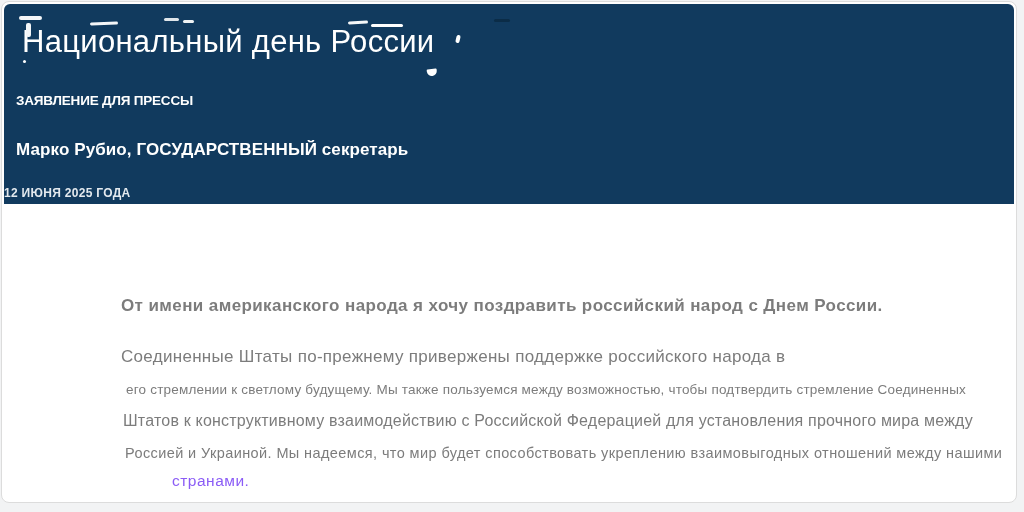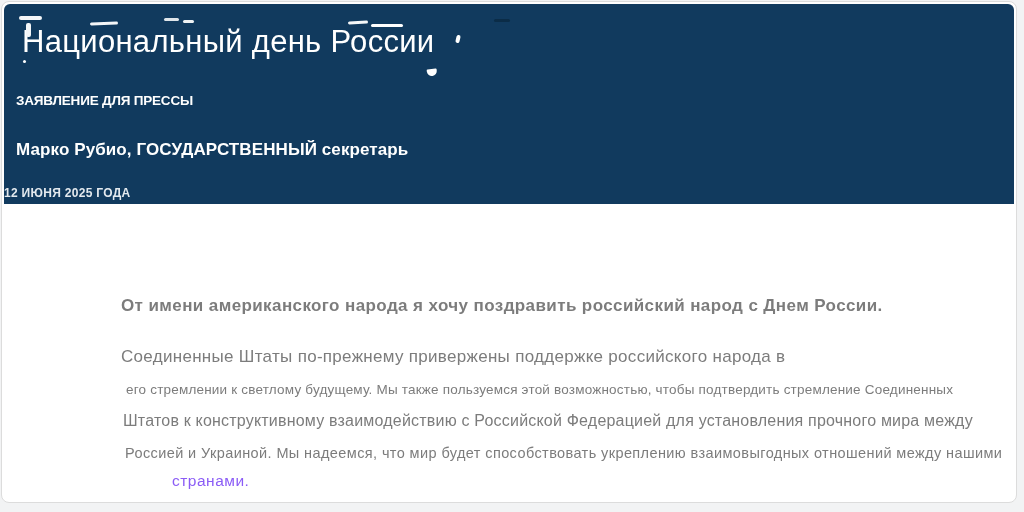--- a/index.html
+++ b/index.html
@@ -127,21 +127,21 @@
       <span class="mark m9"></span>
       <span class="mark m10"></span>
       <span class="mark m11"></span>
     </div>
 
     <div>
       <div class="body-line l1" style="color: rgb(124, 124, 124);">От имени американского народа я хочу поздравить российский народ с Днем России.</div>
 
       <div class="body-line l2" style="color: rgb(124, 124, 124);">Соединенные Штаты по-прежнему привержены поддержке российского народа в</div>
 
-      <div class="body-line l3" style="color: rgb(124, 124, 124);">его стремлении к светлому будущему. Мы также пользуемся этой возможностью, чтобы подтвердить стремление Соединенных</div>
+      <div class="body-line l3" style="color: rgb(124, 124, 124);">его стремлении к светлому будущему. Мы также пользуемся между возможностью, чтобы подтвердить стремление Соединенных</div>
 
       <div class="body-line l4" style="color: rgb(124, 124, 124);">Штатов к конструктивному взаимодействию с Российской Федерацией для установления прочного мира между</div>
 
       <div class="body-line l5" style="color: rgb(124, 124, 124);">Россией и Украиной. Мы надеемся, что мир будет способствовать укреплению взаимовыгодных отношений между нашими</div>
 
       <div class="body-line l6" style="color: #8b5cf6; margin-left: 44px;">странами.</div>
     </div>
 
   </div>
 </div>

